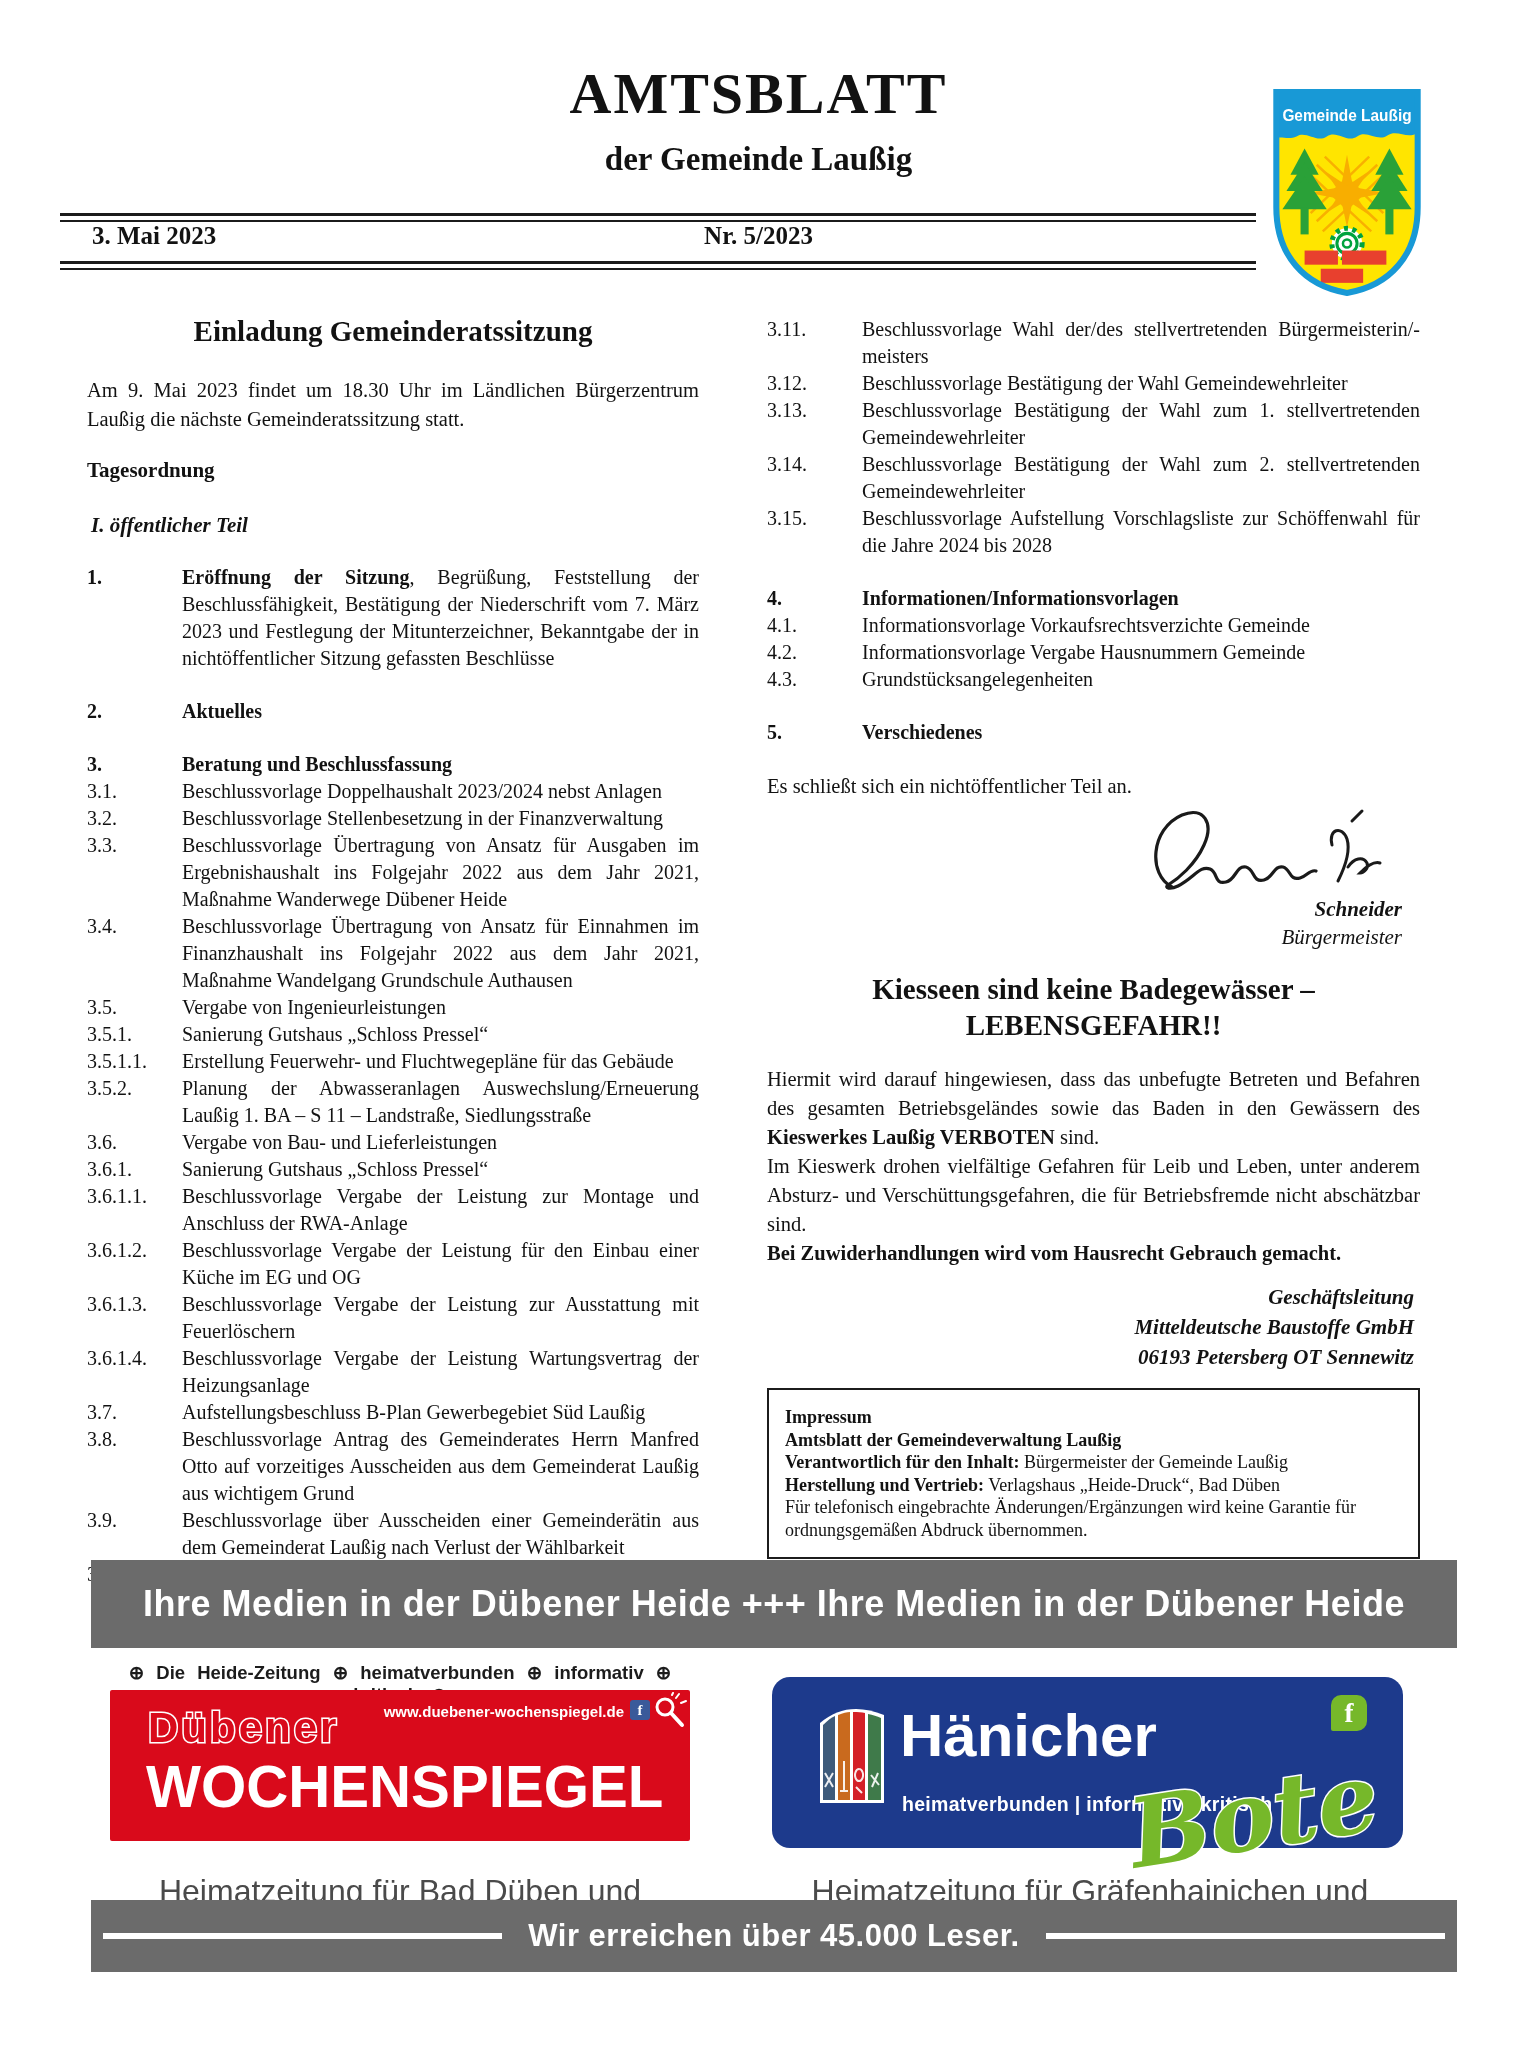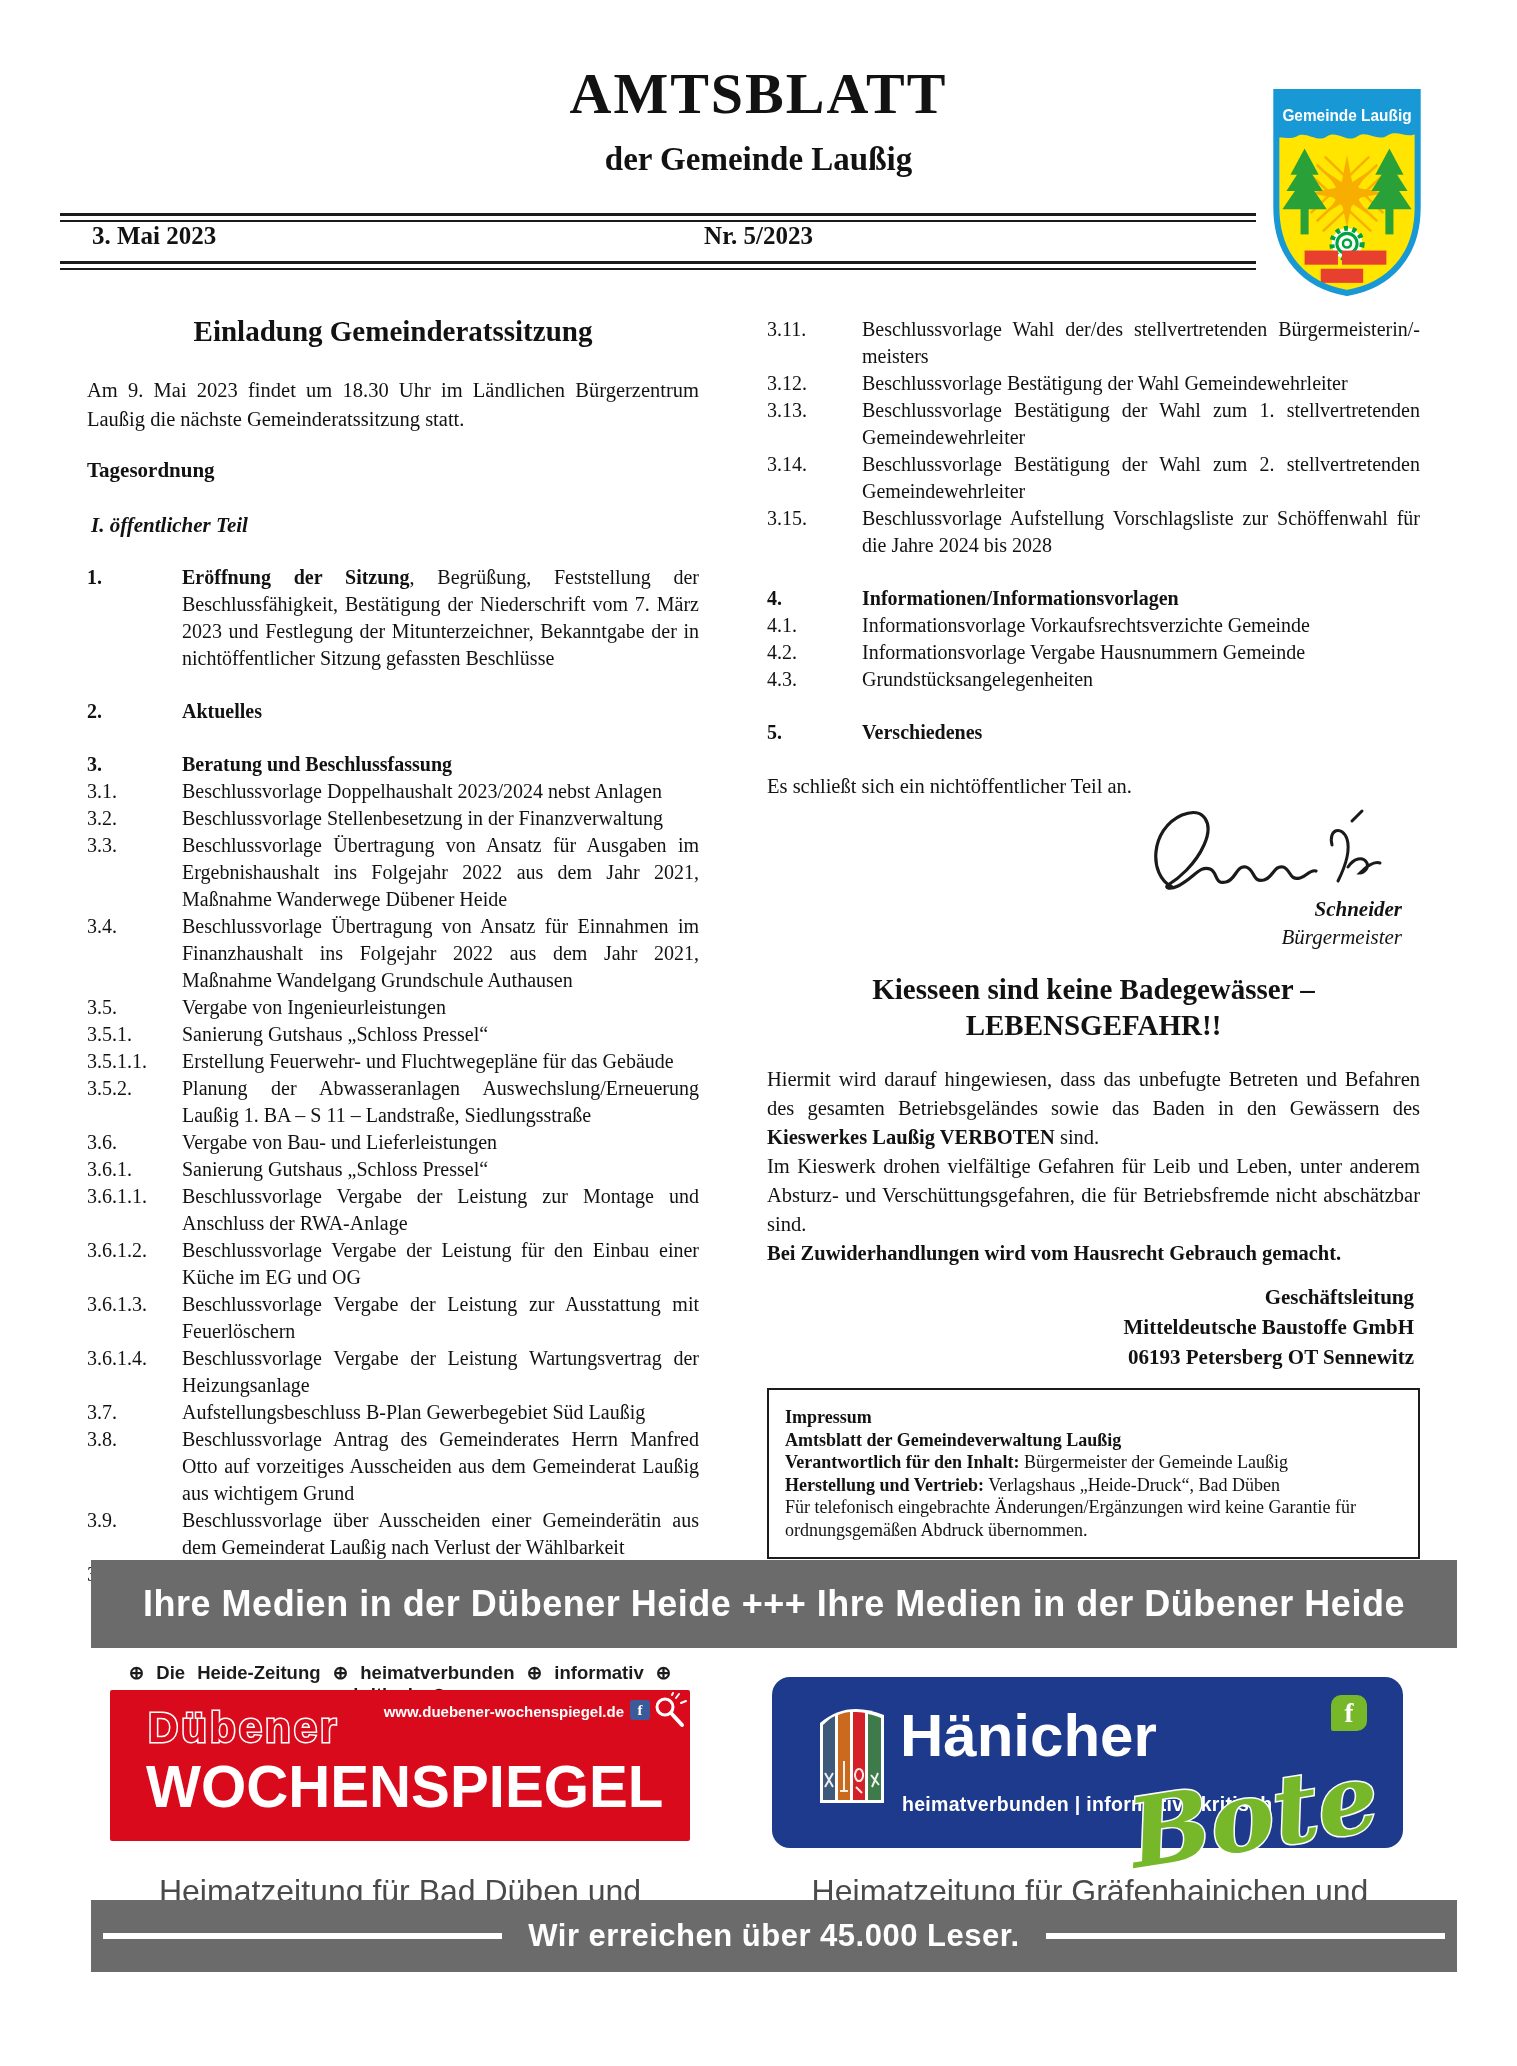--- a/index.html
+++ b/index.html
@@ -39,21 +39,21 @@
   .closing{font-size:20.5px;line-height:29px;margin:26px 0 0;}
   .sig-block{margin-top:2px;text-align:right;padding-right:18px;}
   .sig-svg{display:block;margin:0 10px 0 auto;}
   .sig-name{font-size:21px;line-height:28px;font-weight:700;font-style:italic;}
   .sig-role{font-size:21px;line-height:28px;font-style:italic;}
 
   .notice-head{font-size:29px;line-height:36px;font-weight:700;text-align:center;margin:20px 0 22px;}
   .just{font-size:20.5px;line-height:29px;text-align:justify;margin:0;}
   .bold-line{font-weight:700;}
   .signoff{margin-top:14px;text-align:right;font-size:21px;line-height:30px;
-           font-weight:700;padding-right:6px;}
+           font-weight:700;font-style:italic;padding-right:6px;}
   .impressum{margin-top:16px;border:2px solid #1c1c1c;padding:16px 16px;font-size:18px;line-height:22.5px;}
   .impressum b{font-weight:700;}
   .imp-bold{font-weight:700;}
 
   
   .ads{position:absolute;left:0;top:1560px;width:1517px;height:506px;
        font-family:"Liberation Sans",sans-serif;}
   .banner{position:absolute;left:91px;right:60px;top:0;height:88px;
           background:var(--banner-gray,#6b6b6b);color:#fff;font-size:36px;font-weight:700;
           display:flex;align-items:center;justify-content:center;letter-spacing:.5px;}

